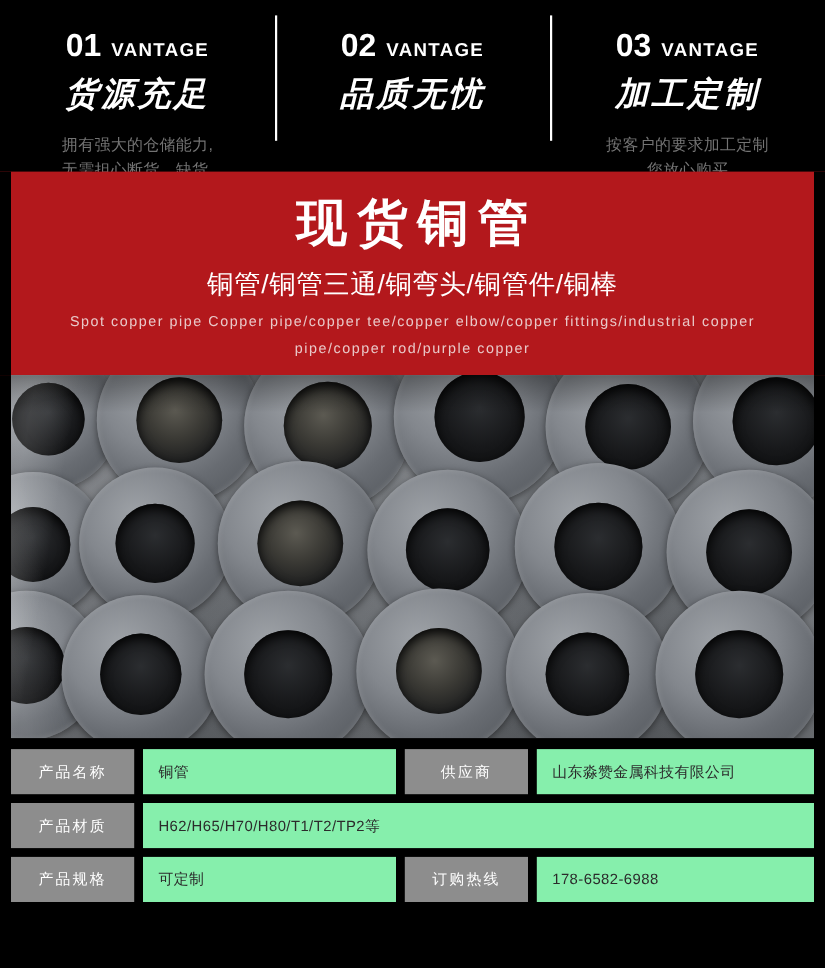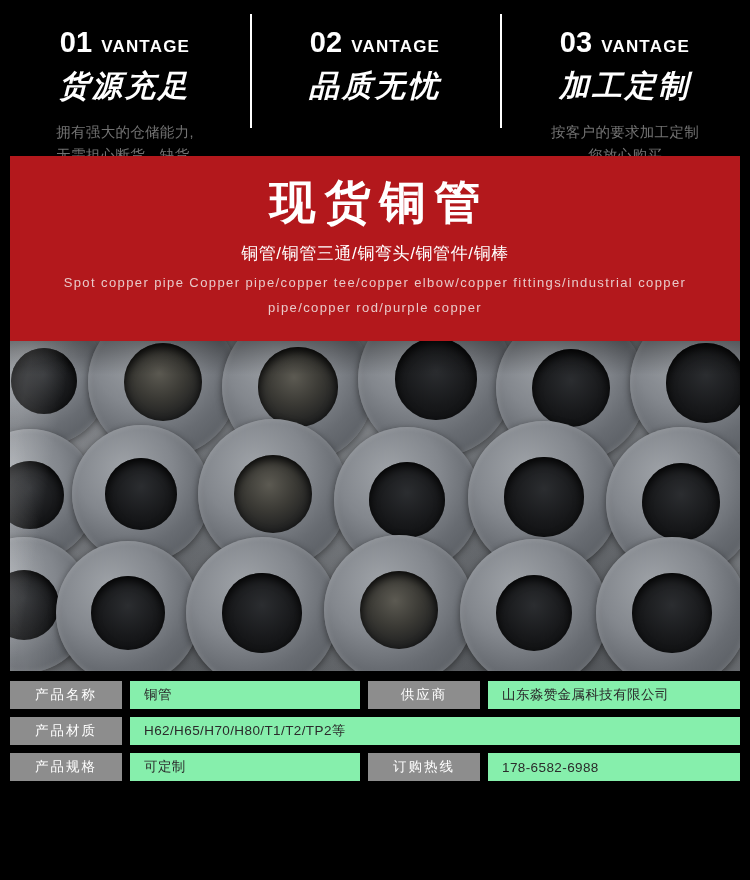--- a/index.html
+++ b/index.html
@@ -109,21 +109,21 @@
   .banner-title {
     color: #fff;
     font-size: 46px;
     font-weight: bold;
     letter-spacing: 9px;
     line-height: 1.25;
     text-indent: 9px;
   }
   .banner-sub-cn {
     color: #fff;
-    font-size: 17px;
+    font-size: 24px;
     letter-spacing: 0.6px;
     margin-top: 10px;
     font-weight: normal;
   }
   .banner-sub-en {
     color: #e9c9c9;
     font-size: 13px;
     letter-spacing: 1.4px;
     margin-top: 5px;
     text-align: center;
@@ -189,21 +189,21 @@
   
   .spec {
     margin: 10px 10px 0 10px;
     display: flex;
     flex-direction: column;
     gap: 8px;
   }
   .spec-row {
     display: flex;
     gap: 8px;
-    height: 28px;
+    height: 41px;
   }
   .cell-label {
     background: #8d8d8d;
     color: #fff;
     font-size: 13.5px;
     letter-spacing: 2px;
     display: flex;
     align-items: center;
     justify-content: center;
     width: 112px;

